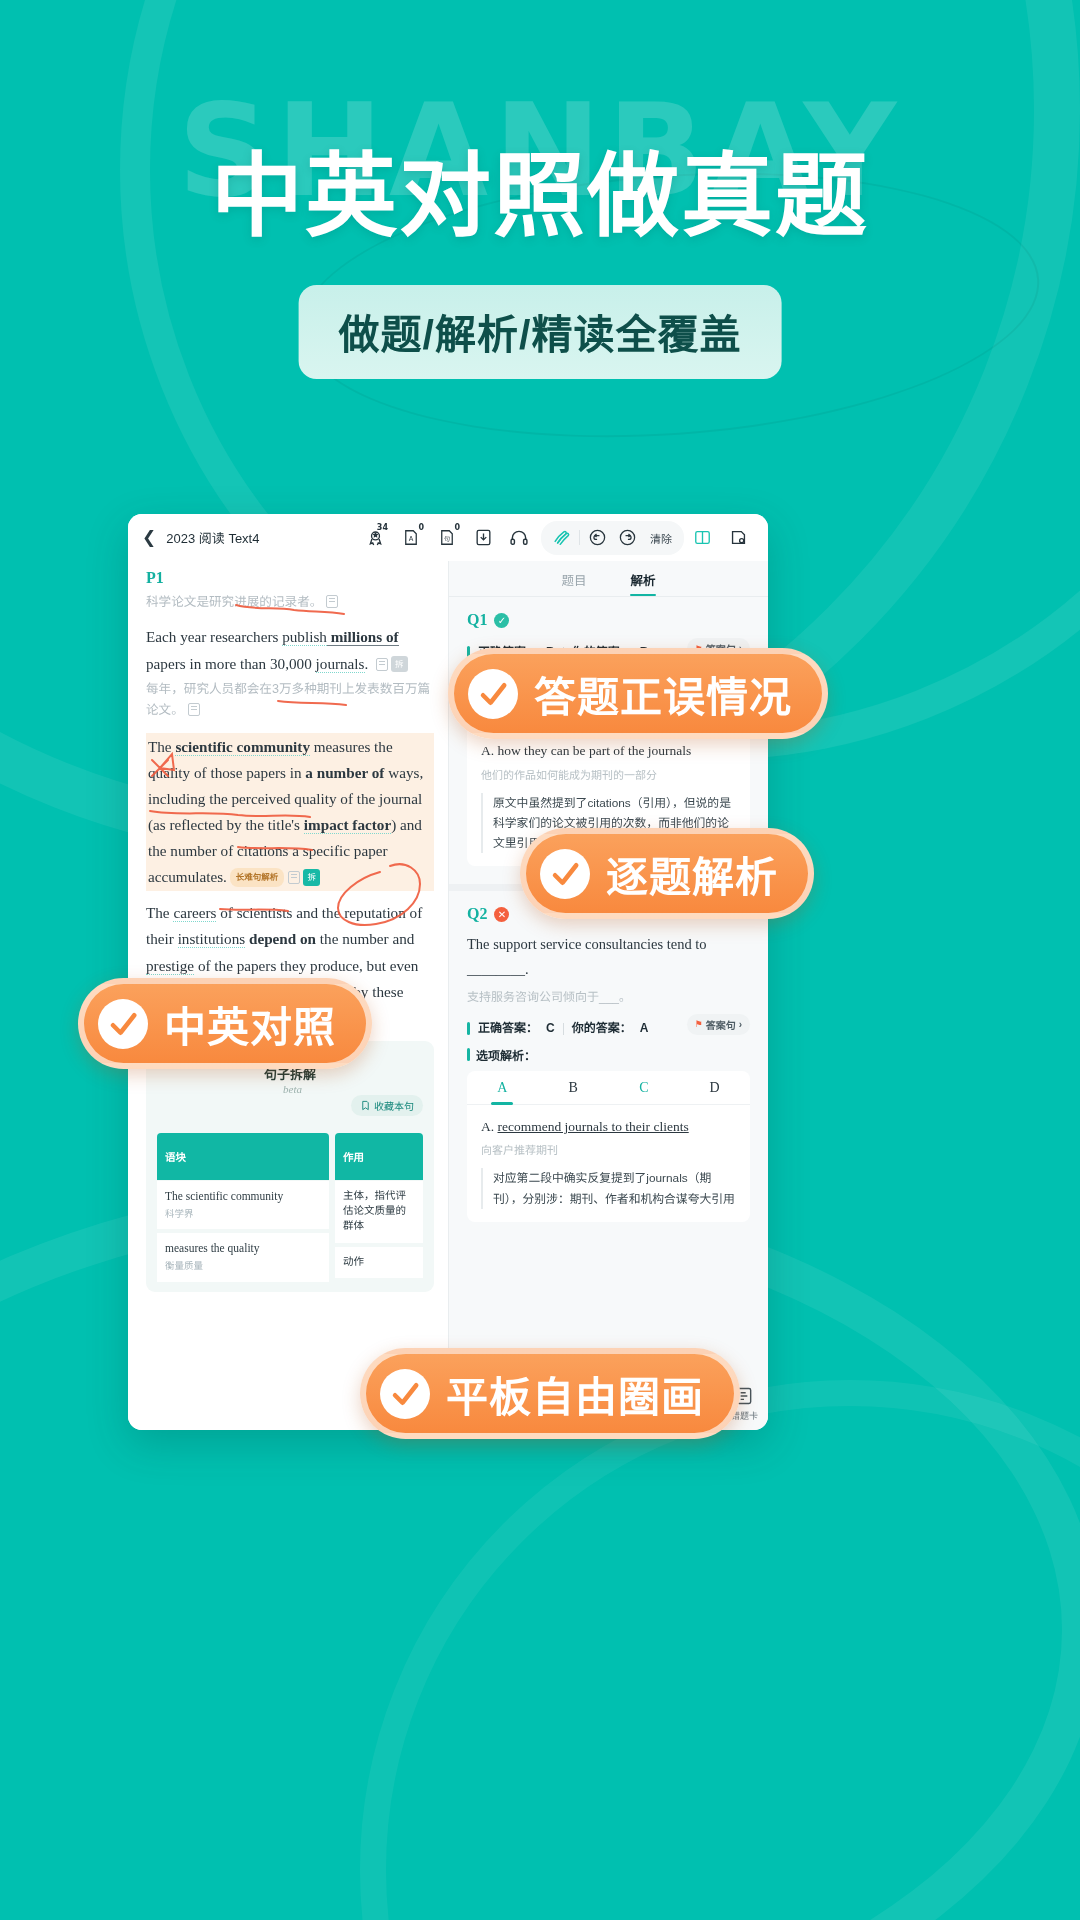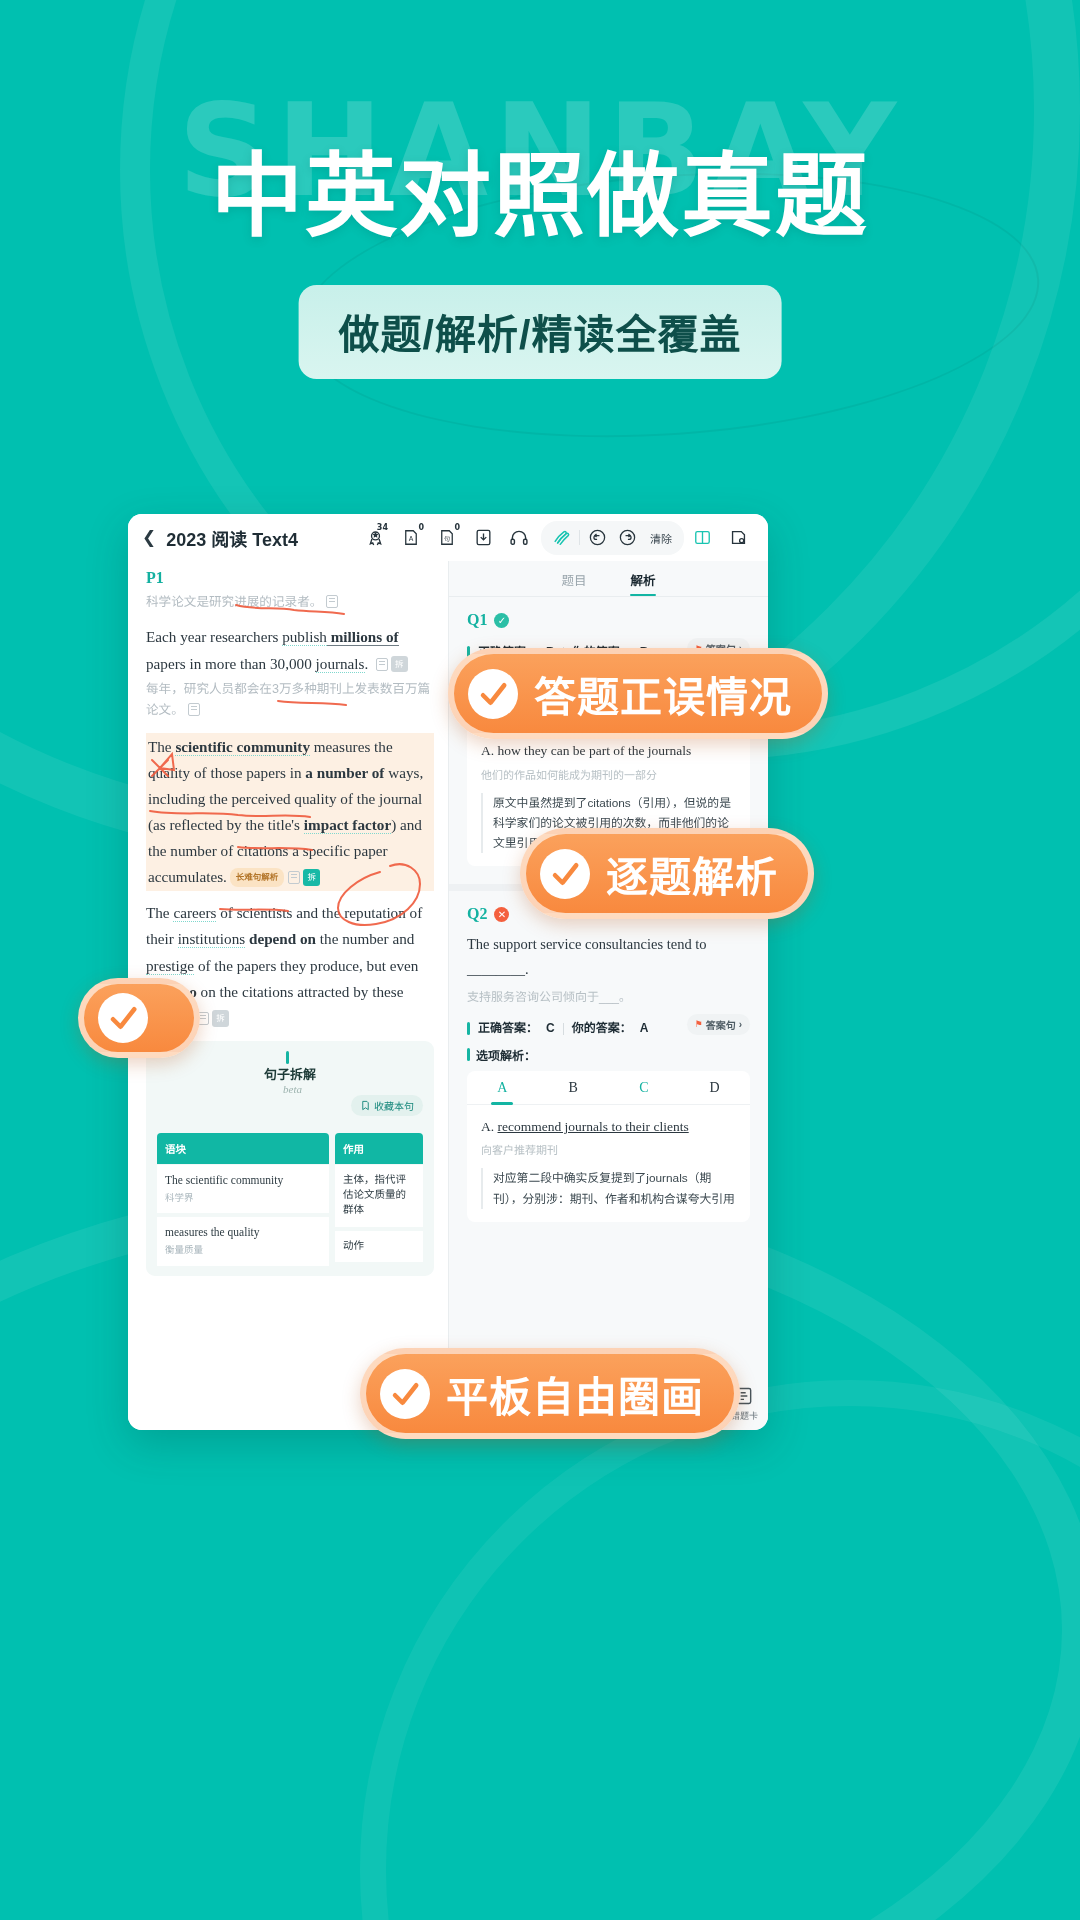--- a/index.html
+++ b/index.html
@@ -87,21 +87,21 @@
 
   
   .toolbar {
     height: 47px;
     display: flex; align-items: center;
     padding: 0 12px 0 14px;
     background: #fff;
     flex-shrink: 0;
   }
   .tb-back { font-size: 17px; color: #2b3a42; line-height: 1; margin-right: 10px; }
-  .tb-title { font-size: 18px; font-weight: bold; color: #1f2d35; white-space: nowrap; text-align: right; }
+  .tb-title { font-size: 13px; font-weight: normal; color: #1f2d35; white-space: nowrap; text-align: right; }
   .tb-icons { margin-left: auto; display: flex; align-items: center; gap: 0; }
   .tb-ico {
     width: 36px; height: 30px;
     display: flex; align-items: center; justify-content: center;
     position: relative;
     color: #27343c;
   }
   .tb-ico svg { display: block; }
   .badge-sup {
     position: absolute; top: 0px; right: 5px;
@@ -207,21 +207,21 @@
     background: #e3f1ee; color: #14867a;
     font-size: 10px; border-radius: 11px;
     padding: 3px 9px; display: flex; align-items: center; gap: 3px;
   }
   .parse-table { display: flex; gap: 6px; }
   .pt-col { flex: 1; }
   .pt-col.narrow { flex: 0 0 88px; }
   .pt-h {
     background: #11b7a4; color: #fff;
     font-size: 10.5px; font-weight: bold;
-    padding: 8px 8px; border-radius: 4px 4px 0 0;
+    padding: 16px 8px; border-radius: 4px 4px 0 0;
     margin-bottom: 1px;
   }
   .pt-cell {
     background: #ffffff;
     padding: 7px 8px 9px;
     font-size: 11.5px;
     color: #2f3d44;
     line-height: 1.45;
     font-family: "Liberation Serif", serif;
   }
@@ -643,20 +643,21 @@
   </span>
   <span class="ptext">逐题解析</span>
 </div>
 
 <div class="pill" id="pill-3">
   <span class="tickwrap">
     <svg class="tick" viewBox="0 0 24 24" fill="none" stroke="#f8893e" stroke-width="3.6" stroke-linecap="round" stroke-linejoin="round">
       <path d="M4 13l6 6L21 5"></path>
     </svg>
   </span>
+  <span class="ptext">中英对照</span>
 </div>
 
 <div class="pill" id="pill-4">
   <span class="tickwrap">
     <svg class="tick" viewBox="0 0 24 24" fill="none" stroke="#f8893e" stroke-width="3.6" stroke-linecap="round" stroke-linejoin="round">
       <path d="M4 13l6 6L21 5"></path>
     </svg>
   </span>
   <span class="ptext">平板自由圈画</span>
 </div>

